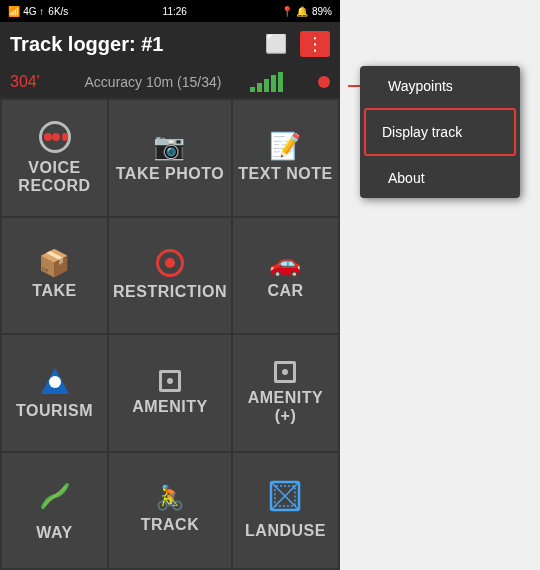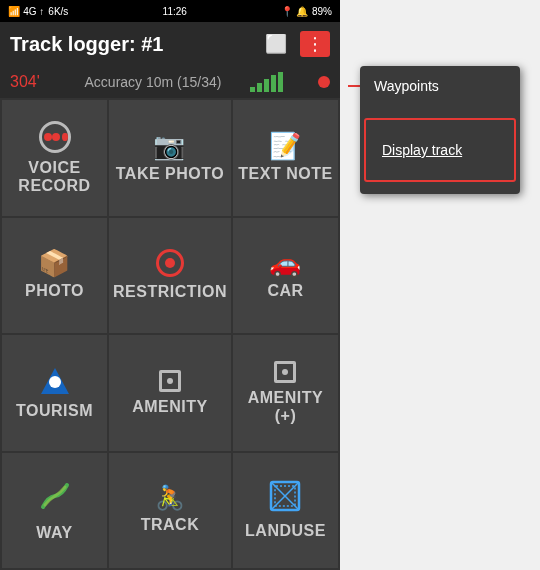--- a/index.html
+++ b/index.html
@@ -219,32 +219,31 @@
       position: absolute;
       top: 66px;
       right: 20px;
       background: #3a3a3a;
       border-radius: 4px;
       min-width: 160px;
       box-shadow: 2px 2px 8px rgba(0,0,0,0.5);
       z-index: 100;
     }
     .dropdown-item {
-      padding: 12px 14px;
+      padding: 12px 28px;
       color: #fff;
       font-size: 14px;
       cursor: pointer;
       border-radius: 2px;
     }
     .dropdown-item.active {
       border: 2px solid #e53935;
       border-radius: 3px;
-      margin: 12px 4px;
-      padding: 22px 16px;
-      text-decoration: underline;
+      margin: 2px 4px;
+      padding: 14px 16px;
     }
 
     
     .arrow-line {
       position: absolute;
       top: 80px;
       left: 348px;
       display: flex;
       align-items: center;
       z-index: 50;
@@ -319,21 +318,21 @@
       <span class="cell-label">TAKE PHOTO</span>
     </div>
 
     <div class="grid-cell">
       <div class="cell-icon icon-note">📝</div>
       <span class="cell-label">TEXT NOTE</span>
     </div>
 
     <div class="grid-cell">
       <div class="cell-icon icon-misc">📦</div>
-      <span class="cell-label">PHOTO</span>
+      <span class="cell-label">TAKE</span>
     </div>
 
     <div class="grid-cell">
       <div class="cell-icon">
         <div class="icon-restriction">
           <div class="icon-restriction-dot"></div>
         </div>
       </div>
       <span class="cell-label">RESTRICTION</span>
     </div>
@@ -400,13 +399,14 @@
     </div>
 
   </div>
 </div>
 
 <div class="arrow-line"></div>
 
 <div class="dropdown-menu">
   <div class="dropdown-item">Waypoints</div>
   <div class="dropdown-item active">Display track</div>
+  <div class="dropdown-item">About</div>
 </div>
 
 </body></html>

